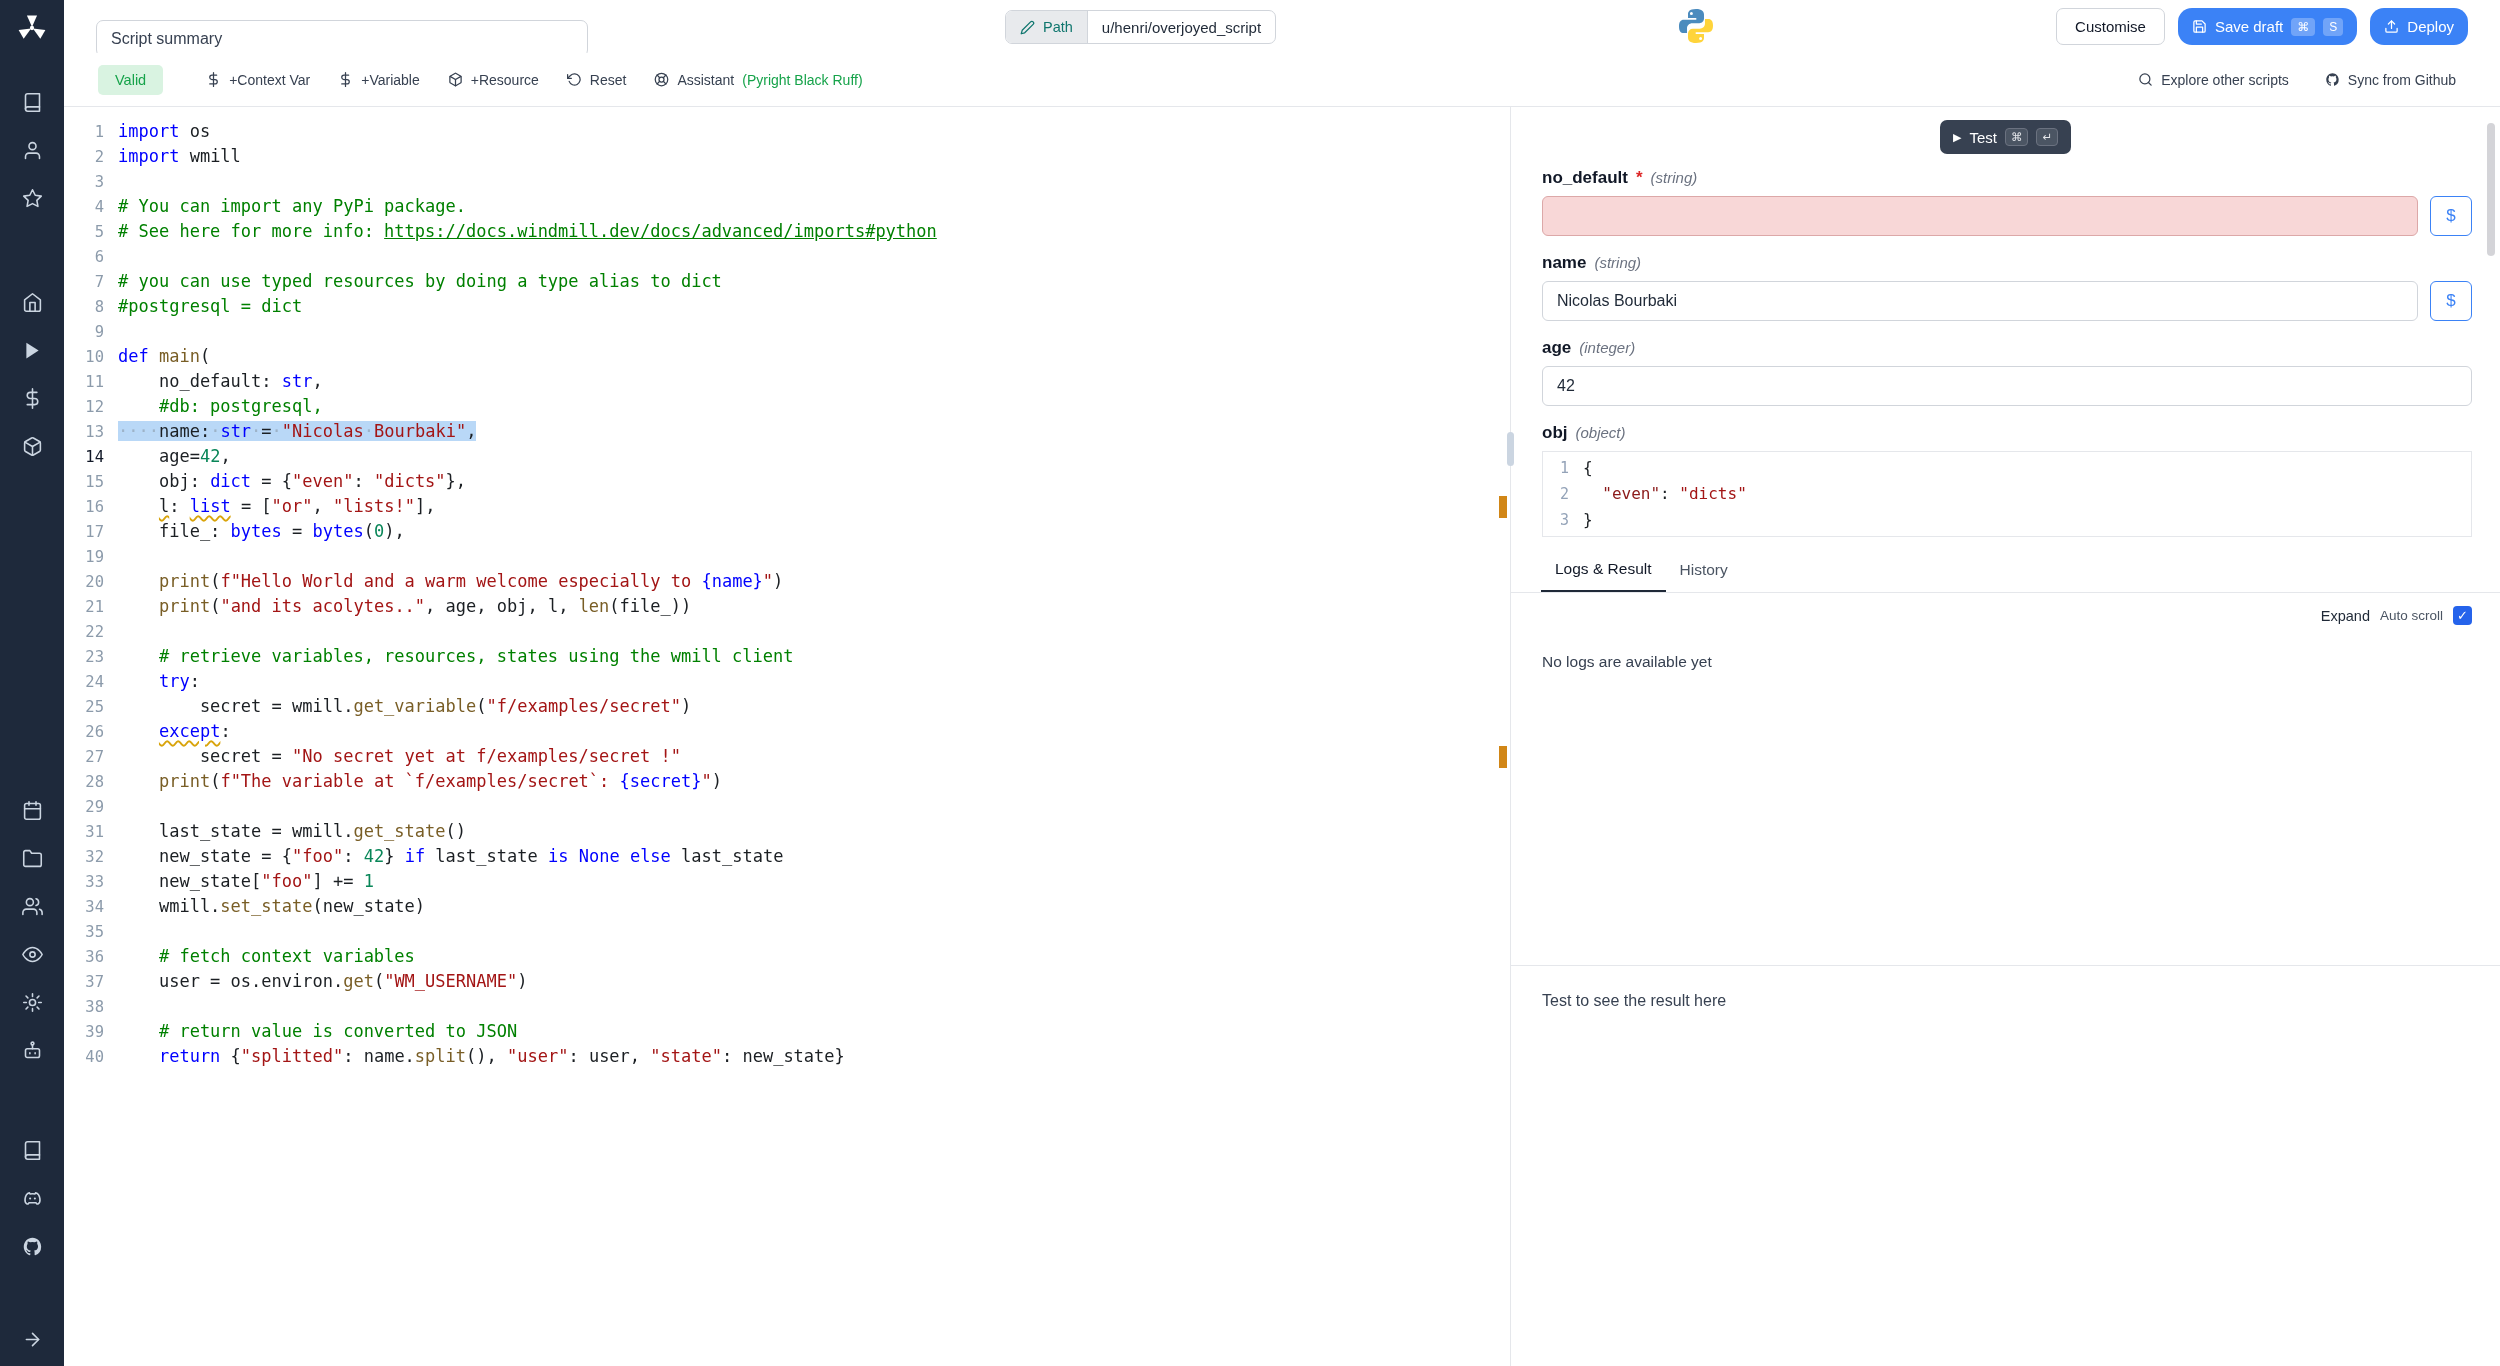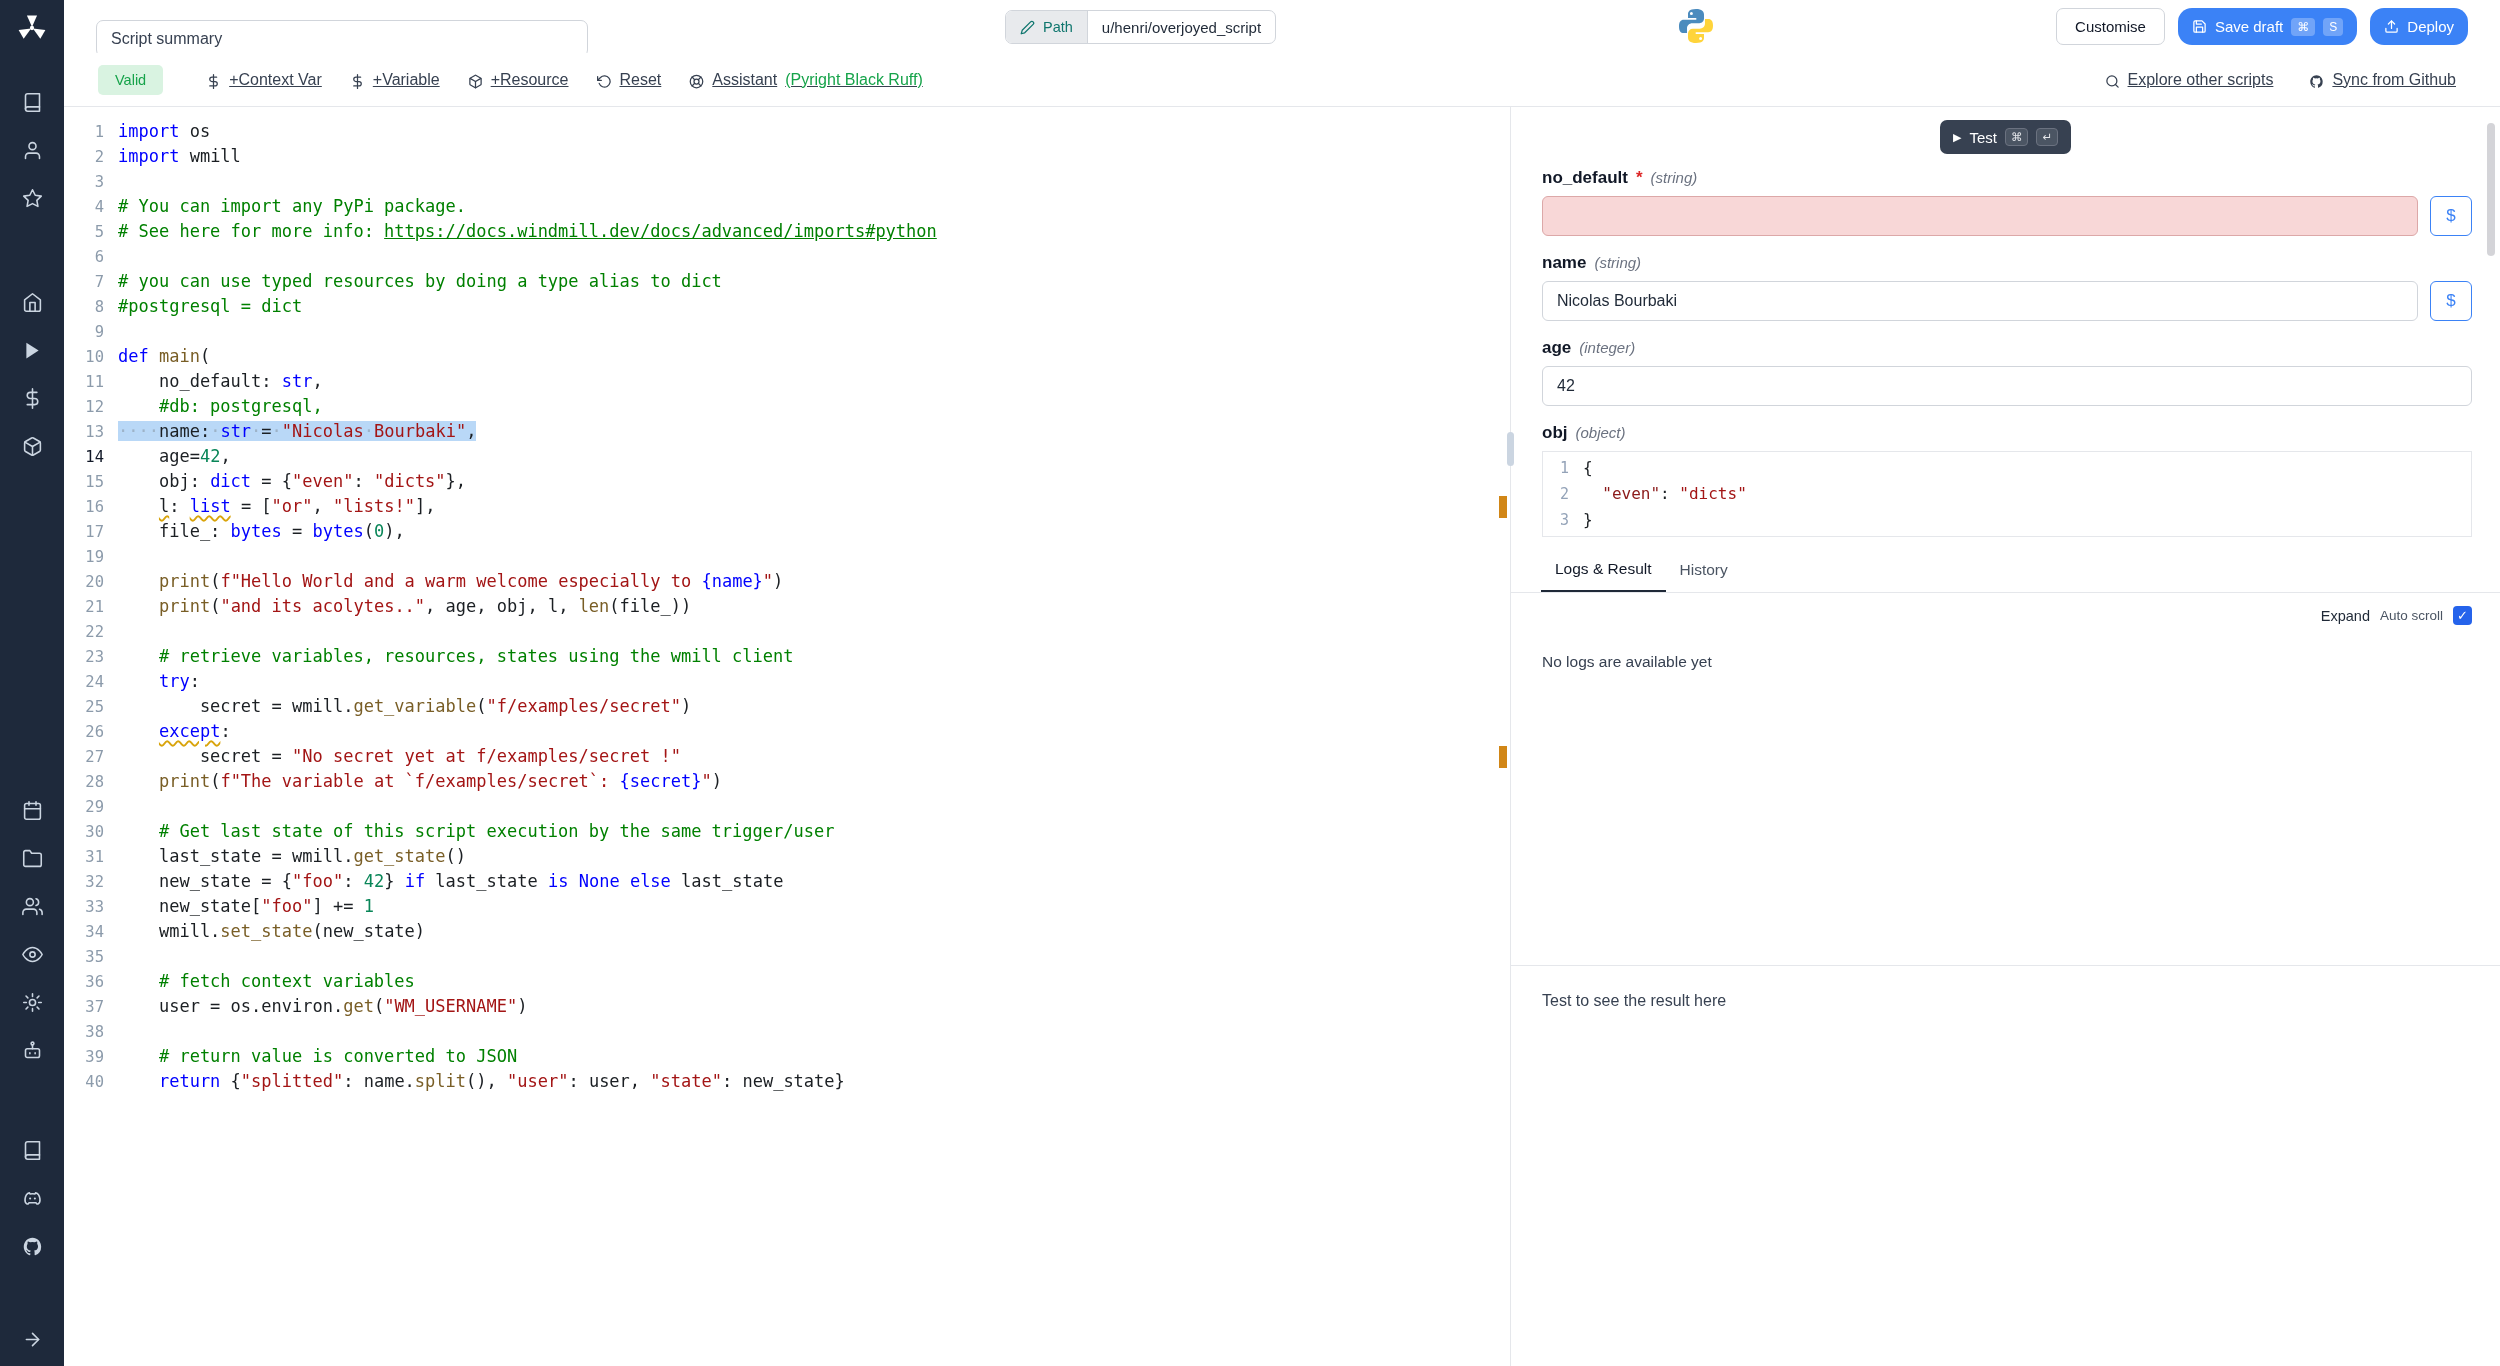--- a/index.html
+++ b/index.html
@@ -42,22 +42,22 @@
   .kbd { background:rgba(255,255,255,.28); border-radius:4px; padding:2px 6px; font-size:12px;
     min-width:18px; text-align:center; }
 
   
   .toolbar2 { position:absolute; left:64px; top:53px; right:0; height:54px; display:flex;
     align-items:center; border-bottom:1px solid #e5e7eb; padding:0 44px 0 34px; gap:29px; background:#fff; }
   .valid-badge { background:#d9f3e1; color:#16a34a; font-size:14.5px; padding:7px 17px;
     border-radius:5px; font-weight:500; margin-right:14px; }
   .tb-group { display:flex; align-items:center; gap:28px; }
   .tb-right { margin-left:auto; gap:36px; }
-  .tb-item { display:flex; align-items:flex-end; gap:8px; font-size:16px; color:#374151;
-    background:none; border:none; cursor:pointer; font-family:inherit; white-space:nowrap;text-decoration:underline; }
+  .tb-item { display:flex; align-items:flex-start; gap:8px; font-size:14px; color:#374151;
+    background:none; border:none; cursor:pointer; font-family:inherit; white-space:nowrap; }
   .assist-suffix { color:#16a34a; }
 
   
   .editor { position:absolute; left:64px; top:107px; width:1446px; bottom:0; background:#fff;
     font-family:"DejaVu Sans Mono", monospace; font-size:17px; line-height:25px; padding-top:12px; }
   .cl { display:flex; height:25px; }
   .ln { width:40px; text-align:right; color:#8c9bab; flex:none; font-size:15.5px; padding-top:1px; }
   .cl.active .ln { color:#111827; }
   .code { padding-left:14px; white-space:pre; }
   .selbg { background:#b9d8f7; }
@@ -417,24 +417,20 @@
       </div>
       <div class="cl">
         <span class="ln">28</span>
         <span class="code"><span class="tk-d">    </span><span class="tk-f">print</span><span class="tk-d">(</span><span class="tk-s">f"The variable at `f/examples/secret`: </span><span class="tk-v">{secret}</span><span class="tk-s">"</span><span class="tk-d">)</span></span>
       </div>
       <div class="cl">
         <span class="ln">29</span>
         <span class="code"></span>
       </div>
       <div class="cl">
-        <span class="ln">30</span>
-        <span class="code"><span class="tk-c">    # Get last state of this script execution by the same trigger/user</span></span>
-      </div>
-      <div class="cl">
         <span class="ln">31</span>
         <span class="code"><span class="tk-d">    last_state = wmill.</span><span class="tk-f">get_state</span><span class="tk-d">()</span></span>
       </div>
       <div class="cl">
         <span class="ln">32</span>
         <span class="code"><span class="tk-d">    new_state = {</span><span class="tk-s">"foo"</span><span class="tk-d">: </span><span class="tk-n">42</span><span class="tk-d">} </span><span class="tk-k">if</span><span class="tk-d"> last_state </span><span class="tk-k">is</span><span class="tk-d"> </span><span class="tk-k">None</span><span class="tk-d"> </span><span class="tk-k">else</span><span class="tk-d"> last_state</span></span>
       </div>
       <div class="cl">
         <span class="ln">33</span>
         <span class="code"><span class="tk-d">    new_state[</span><span class="tk-s">"foo"</span><span class="tk-d">] += </span><span class="tk-n">1</span></span>

